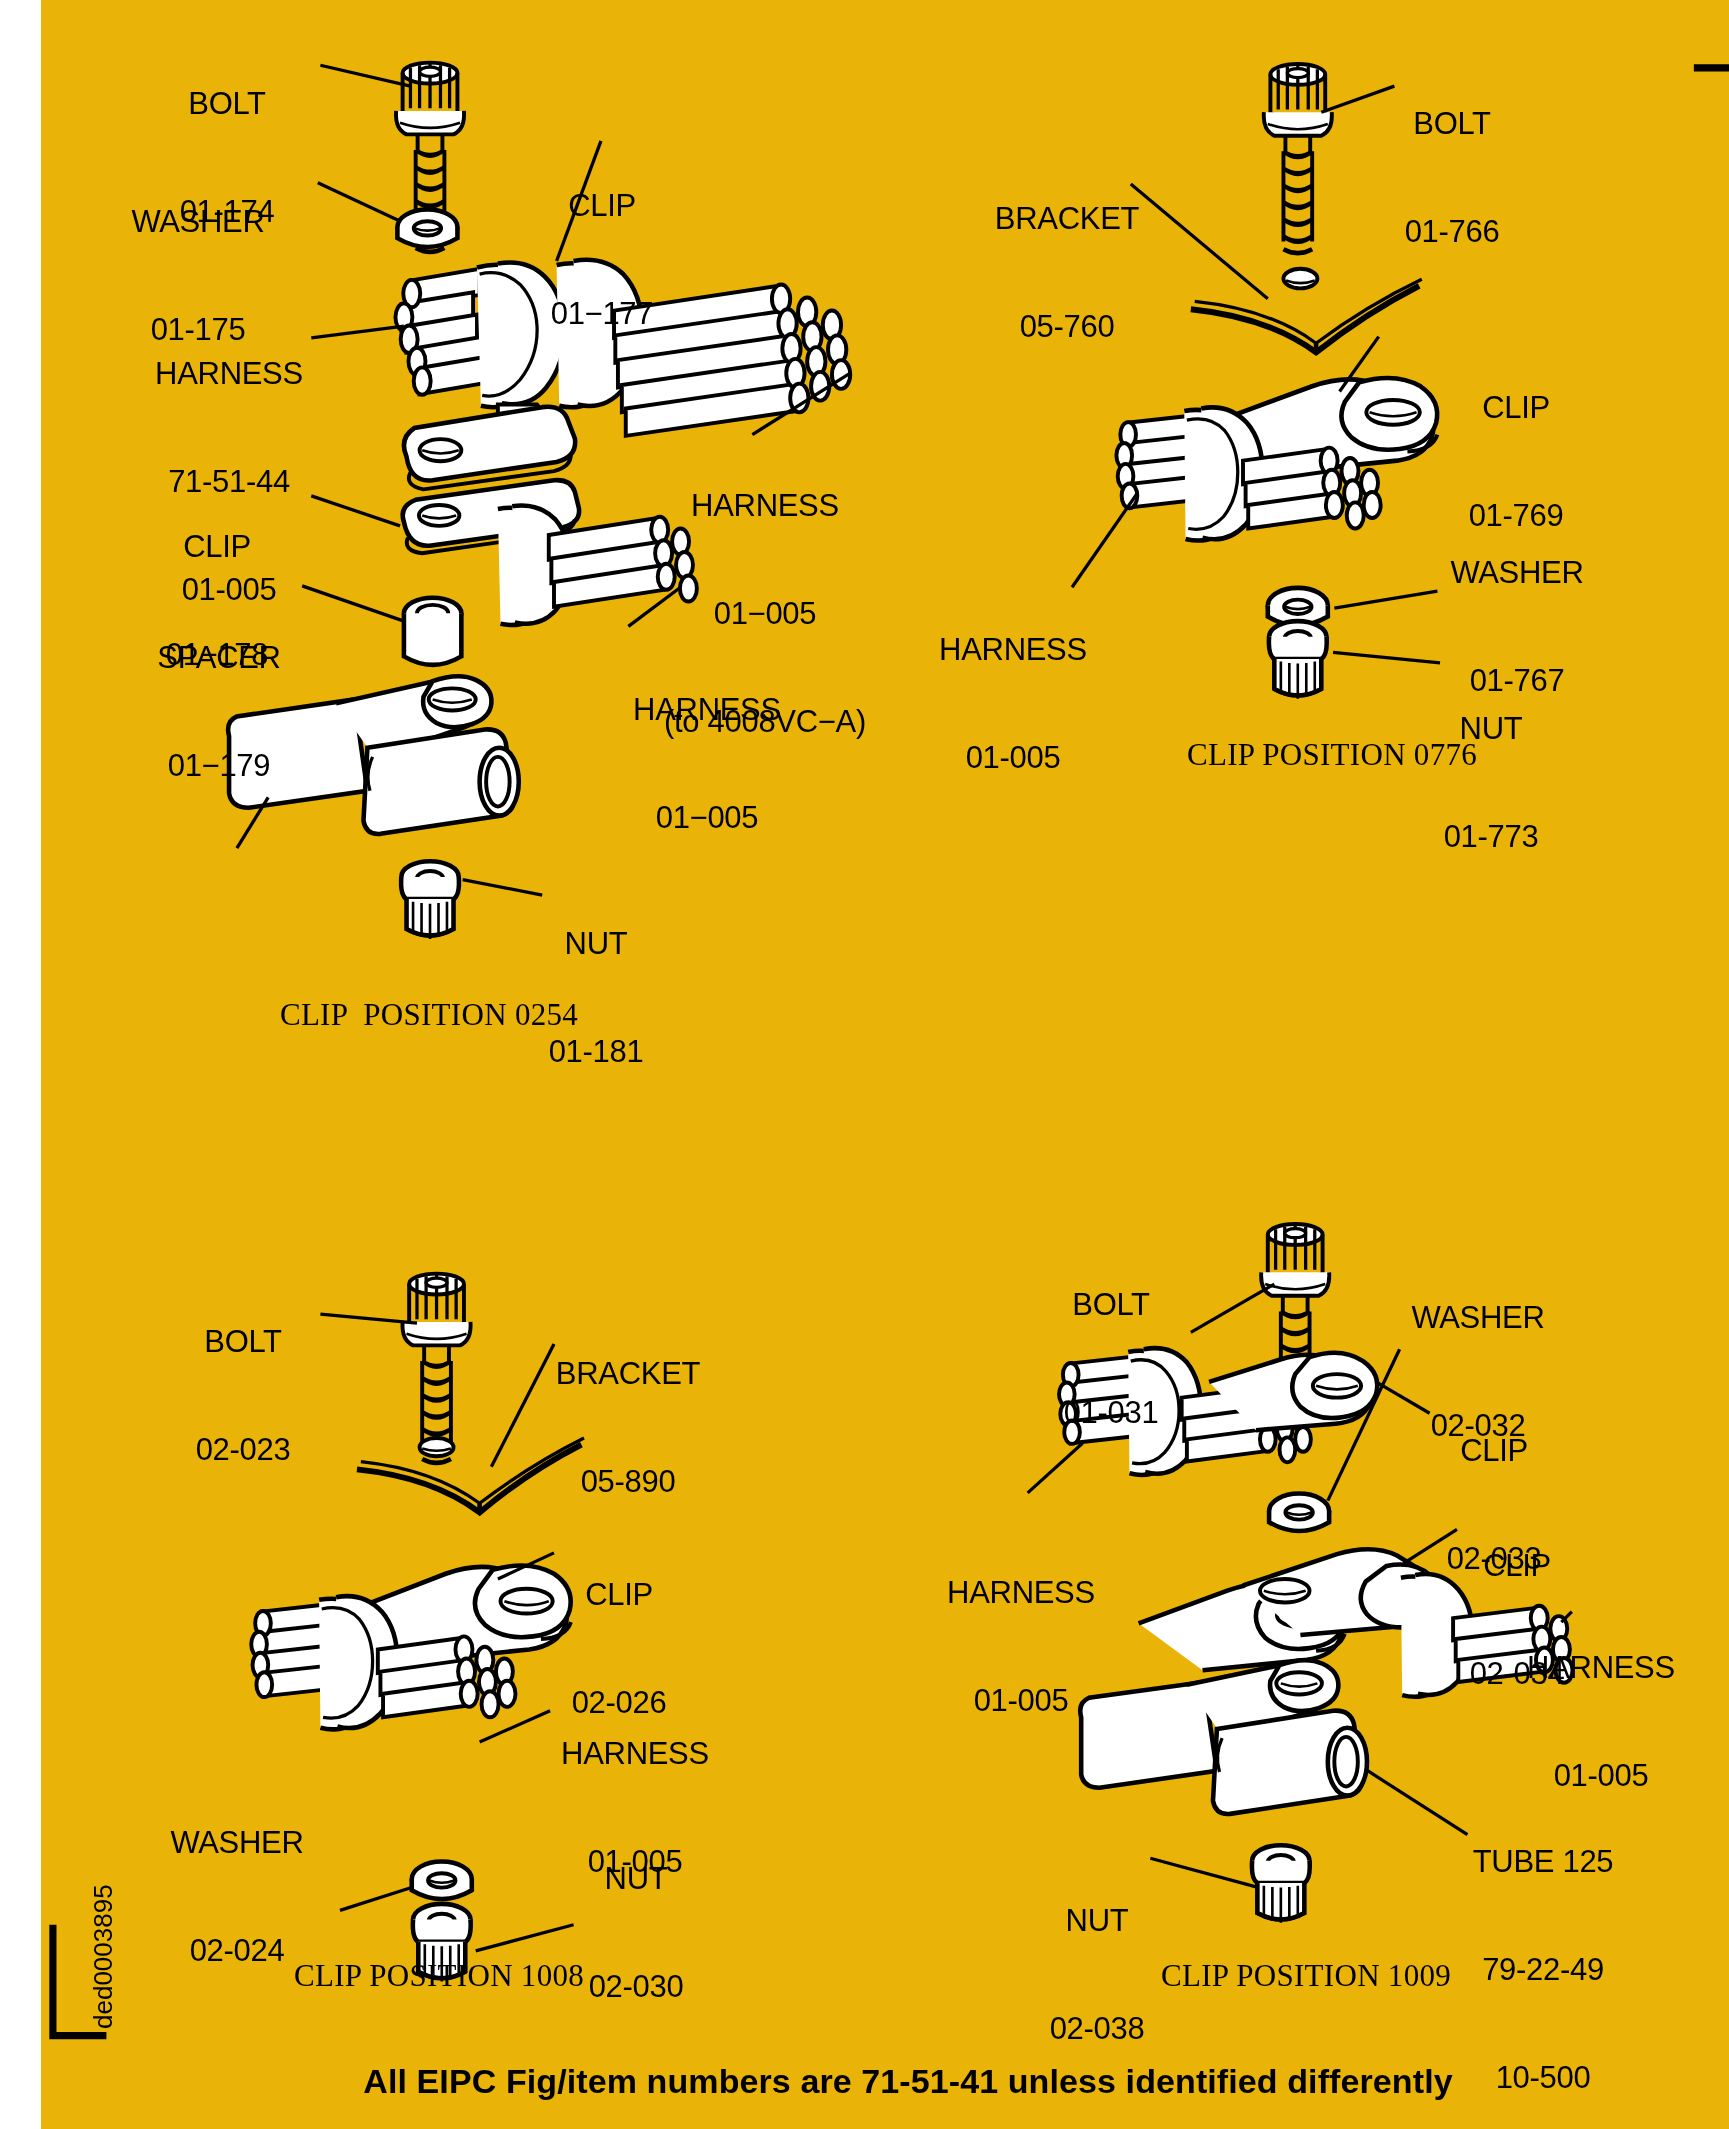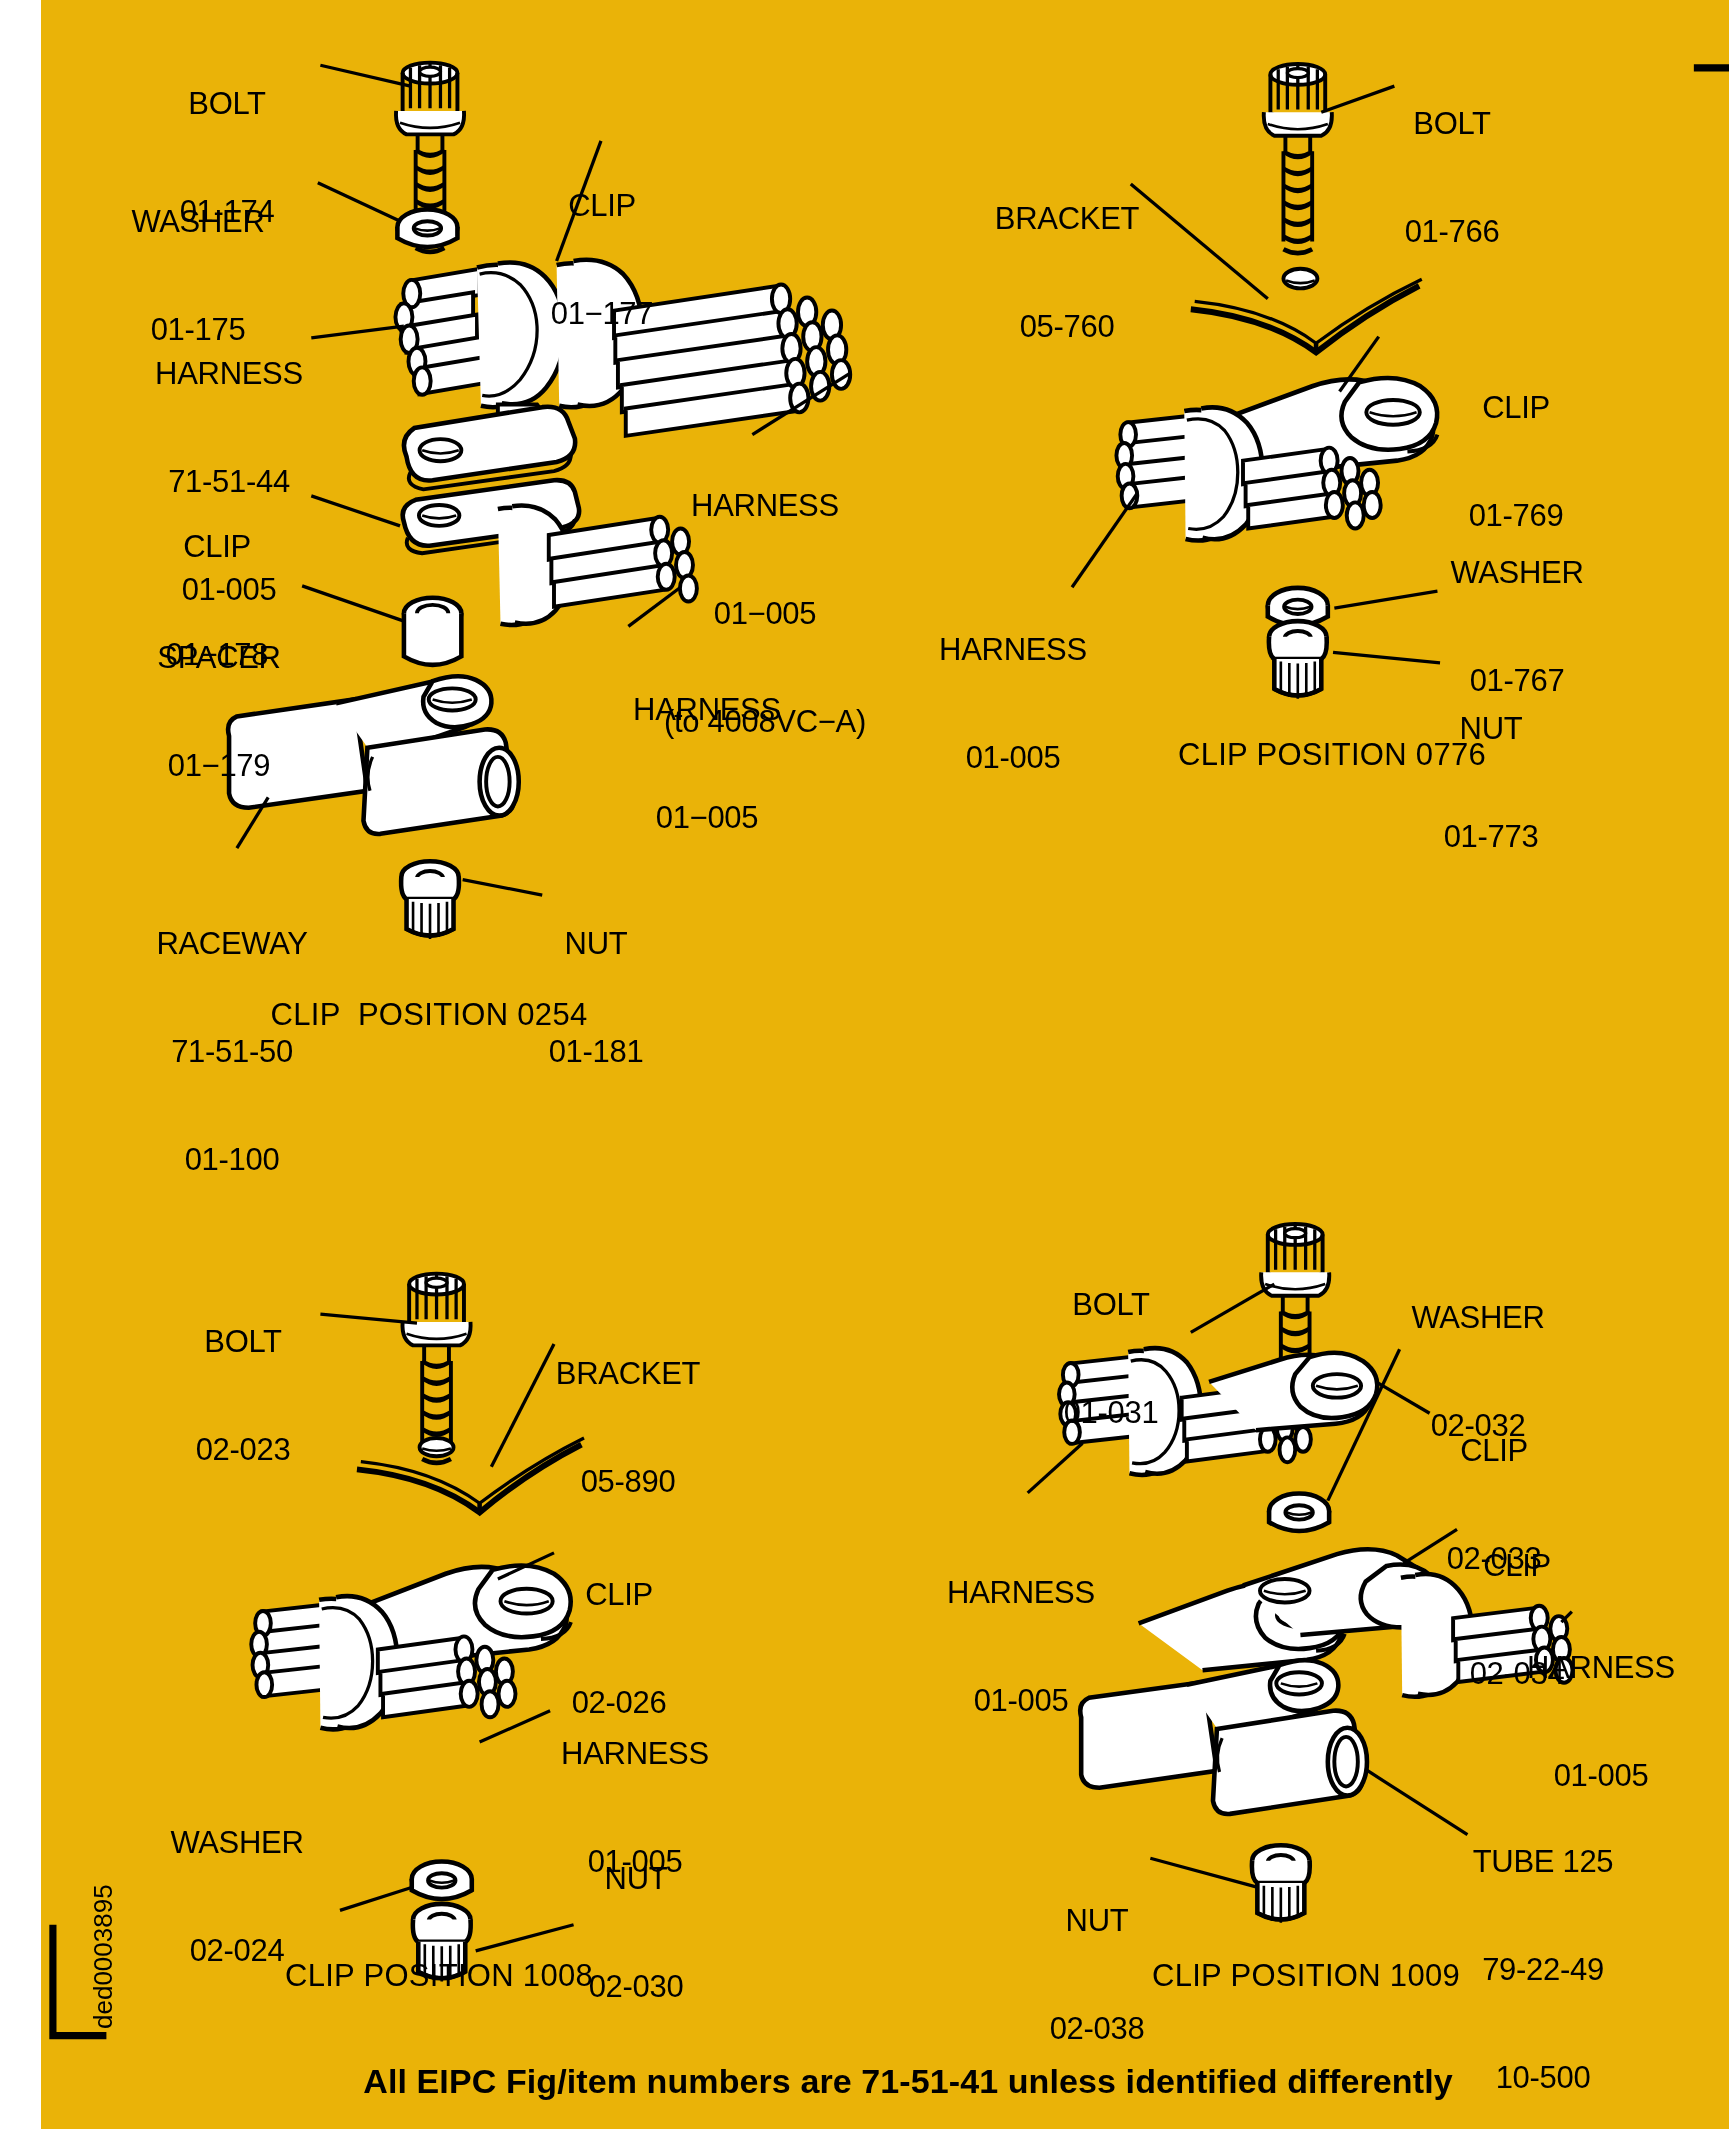--- a/index.html
+++ b/index.html
@@ -32,21 +32,21 @@
     position: absolute;
     font-family: "Liberation Sans", sans-serif;
     font-weight: normal;
     color: #000;
     white-space: pre;
     line-height: 1.16;
     letter-spacing: -0.3px;
   }
   .lbl.c  { text-align: center; transform: translateX(-50%); }
   .t-part   { font-size: 31px; }
-  .t-cap    { font-size: 31px; letter-spacing: 0.3px; }
+  .t-cap    { font-size: 31px; letter-spacing: 0.3px; font-family: Liberation Serif, serif; }
   .t-foot   { font-size: 34px; font-weight: bold; letter-spacing: 0.1px; }
   .t-side   { font-size: 26px; }
   .sideways {
     position: absolute;
     transform-origin: 0 0;
     transform: rotate(-90deg);
     white-space: pre;
     font-family: "Liberation Sans", sans-serif;
     font-size: 26px;
   }
@@ -547,25 +547,20 @@
   <div class="lbl t-part c" style="left:178px; top:568px;">
     <div>SPACER</div>
     <div>01−179</div>
   </div>
 
   <div class="lbl t-part c" style="left:666px; top:620px;">
     <div>HARNESS</div>
     <div>01−005</div>
   </div>
 
-  <div class="lbl t-part c" style="left:191px; top:854px;">
-    <div>RACEWAY</div>
-    <div>71-51-50</div>
-    <div>01-100</div>
-  </div>
 
   <div class="lbl t-part c" style="left:555px; top:854px;">
     <div>NUT</div>
     <div>01-181</div>
   </div>
 
   <div class="lbl t-cap c" style="left:388px; top:997px;">CLIP  POSITION 0254</div>
 
   <div class="lbl t-part c" style="left:1026px; top:129px;">
     <div>BRACKET</div>

